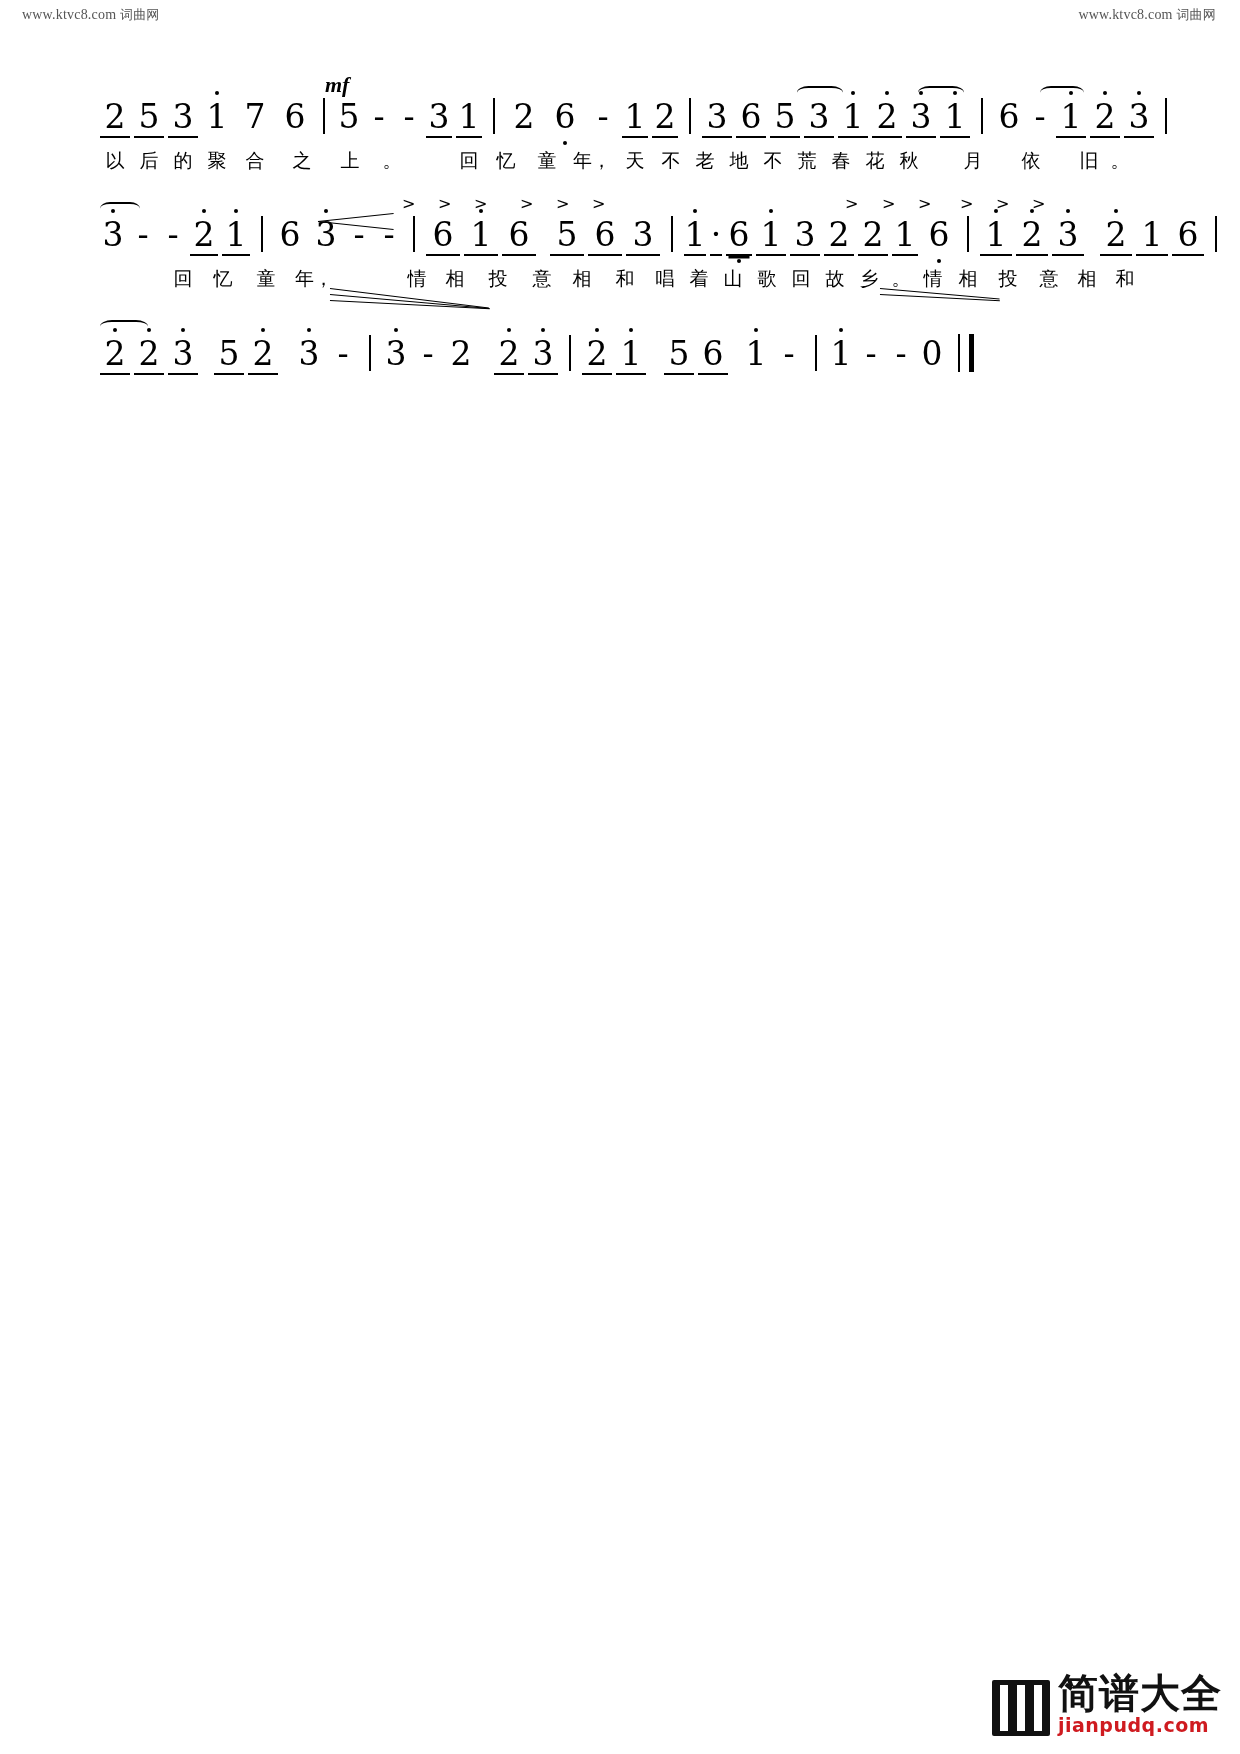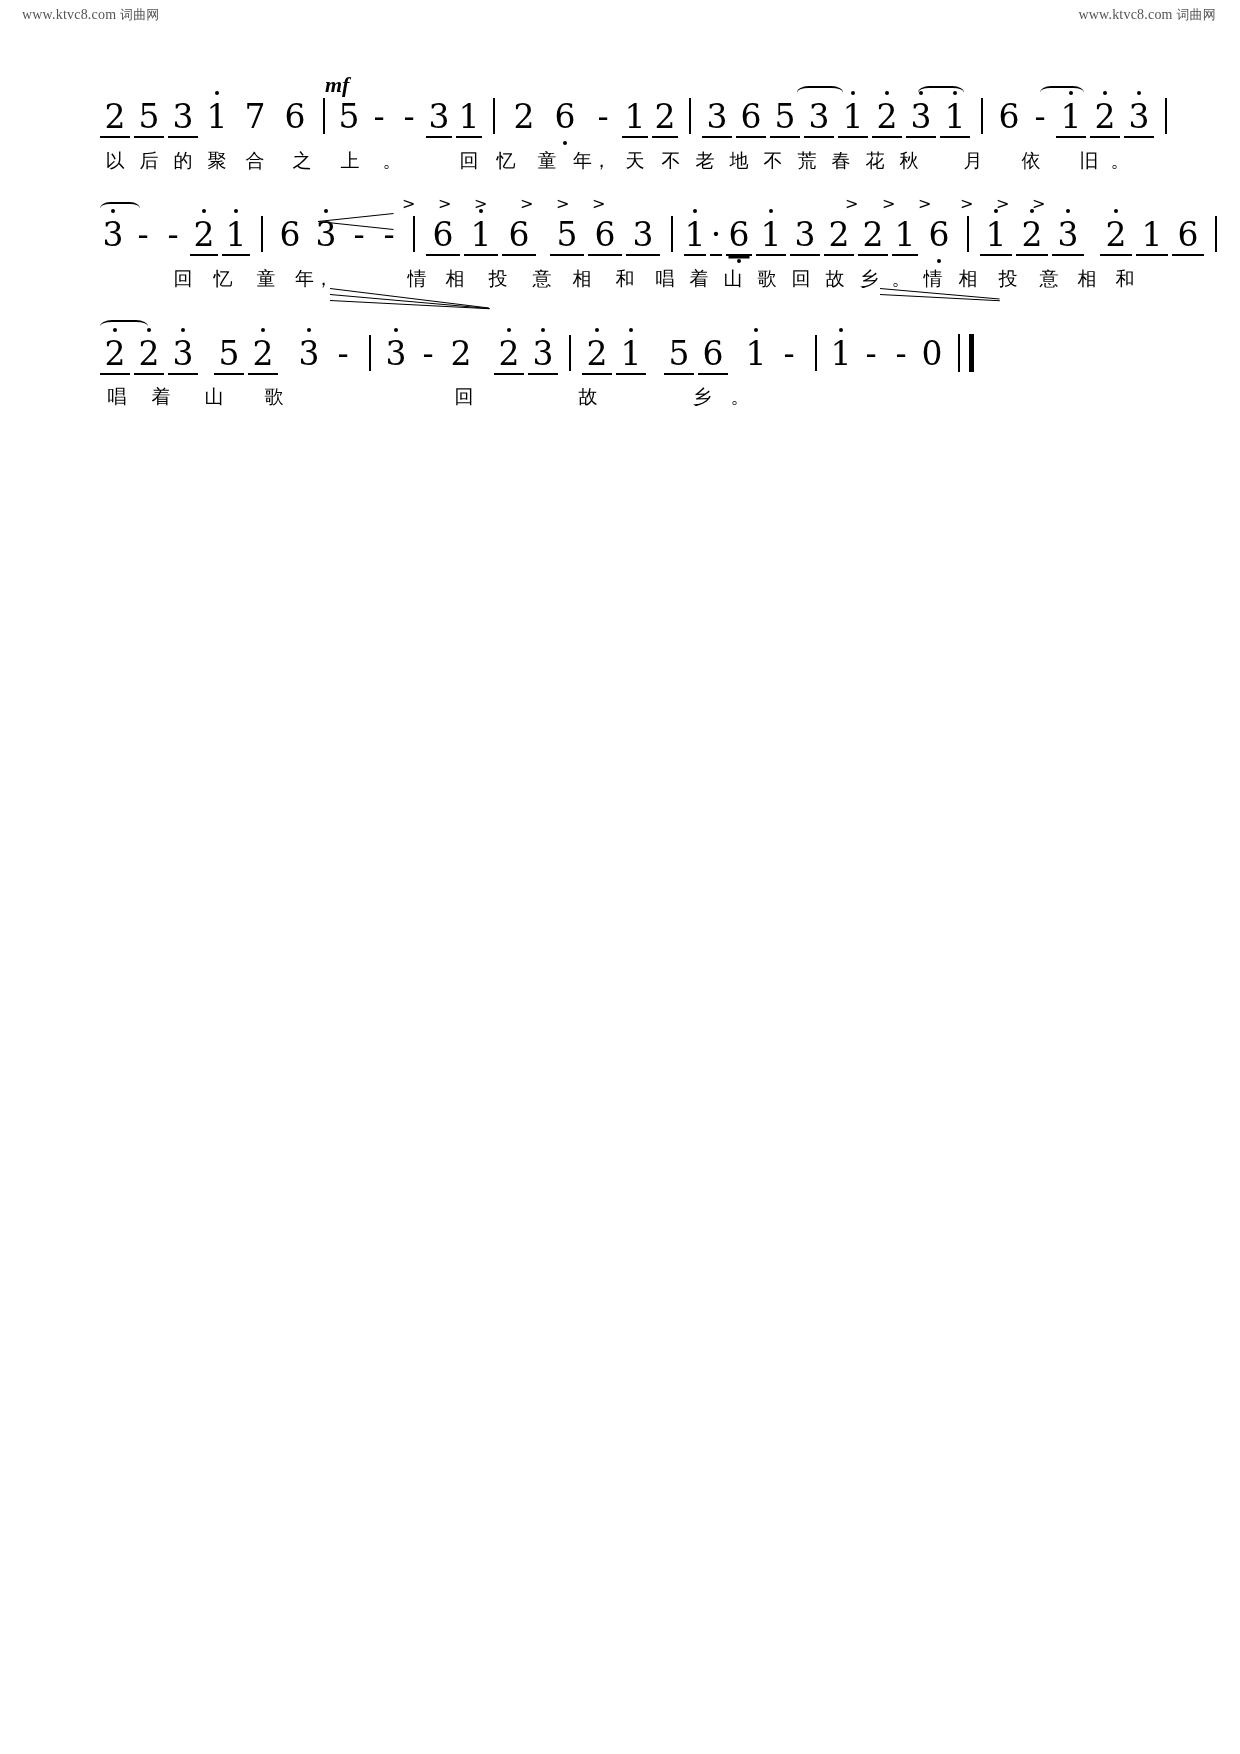--- a/index.html
+++ b/index.html
@@ -435,31 +435,29 @@
         <span class="sp" style="width:6px;"></span>
         <span class="note" style="width:28px;"><span class="g up">1</span></span>
         <span class="dash" style="width:30px;">-</span>
         <span class="bar"></span>
         <span class="note" style="width:26px;"><span class="g up">1</span></span>
         <span class="dash" style="width:26px;">-</span>
         <span class="dash" style="width:26px;">-</span>
         <span class="note" style="width:28px;"><span class="g">0</span></span>
         <span class="dbar"></span>
       </div>
-      <div class="lyricrow">
-        <span class="lyr" style="width:34px;">唱</span>
-        <span class="lyr" style="width:46px;">着</span>
-        <span class="lyr" style="width:52px;">山</span>
-        <span class="lyr" style="width:60px;">歌</span>
-        <span class="sp" style="width:124px;"></span>
-        <span class="lyr" style="width:56px;">回</span>
-        <span class="sp" style="width:60px;"></span>
-        <span class="lyr" style="width:56px;">故</span>
-        <span class="sp" style="width:56px;"></span>
-        <span class="lyr" style="width:44px;">乡</span>
-        <span class="lyr" style="width:24px;">。</span>
-      </div>
     </div>
 
   </div>
 
+  <div class="logo">
+    <div class="keys">
+      <span></span>
+        <span></span>
+        <span></span>
+    </div>
+    <div class="txt">
+      <div class="big">简谱大全</div>
+      <div class="small">jianpudq.com</div>
+    </div>
+  </div>
 
 </div>
 
 </body></html>

